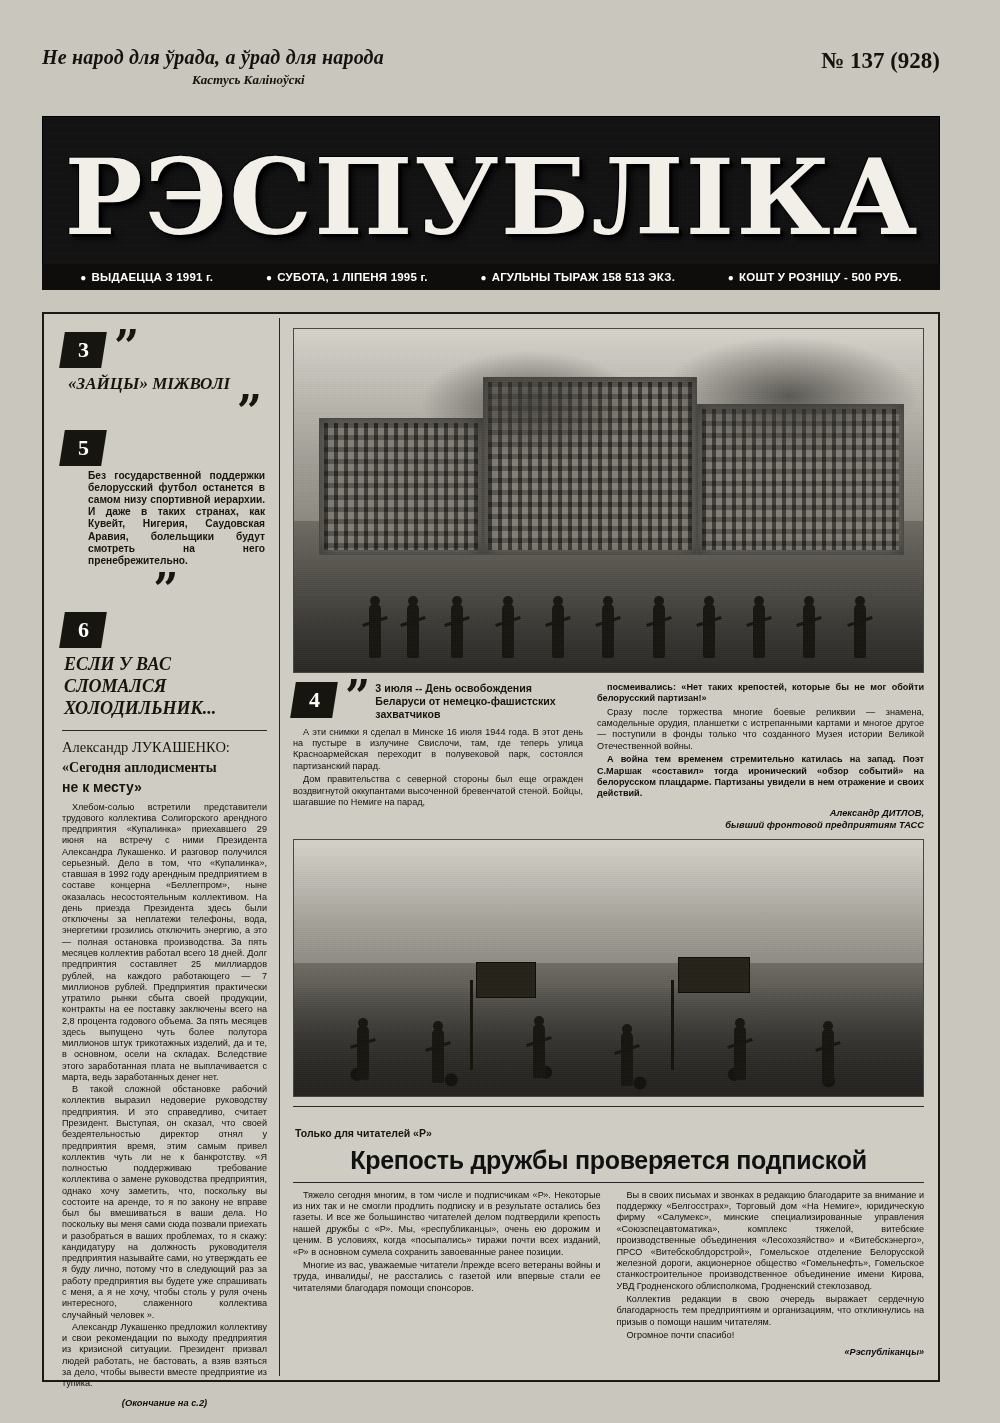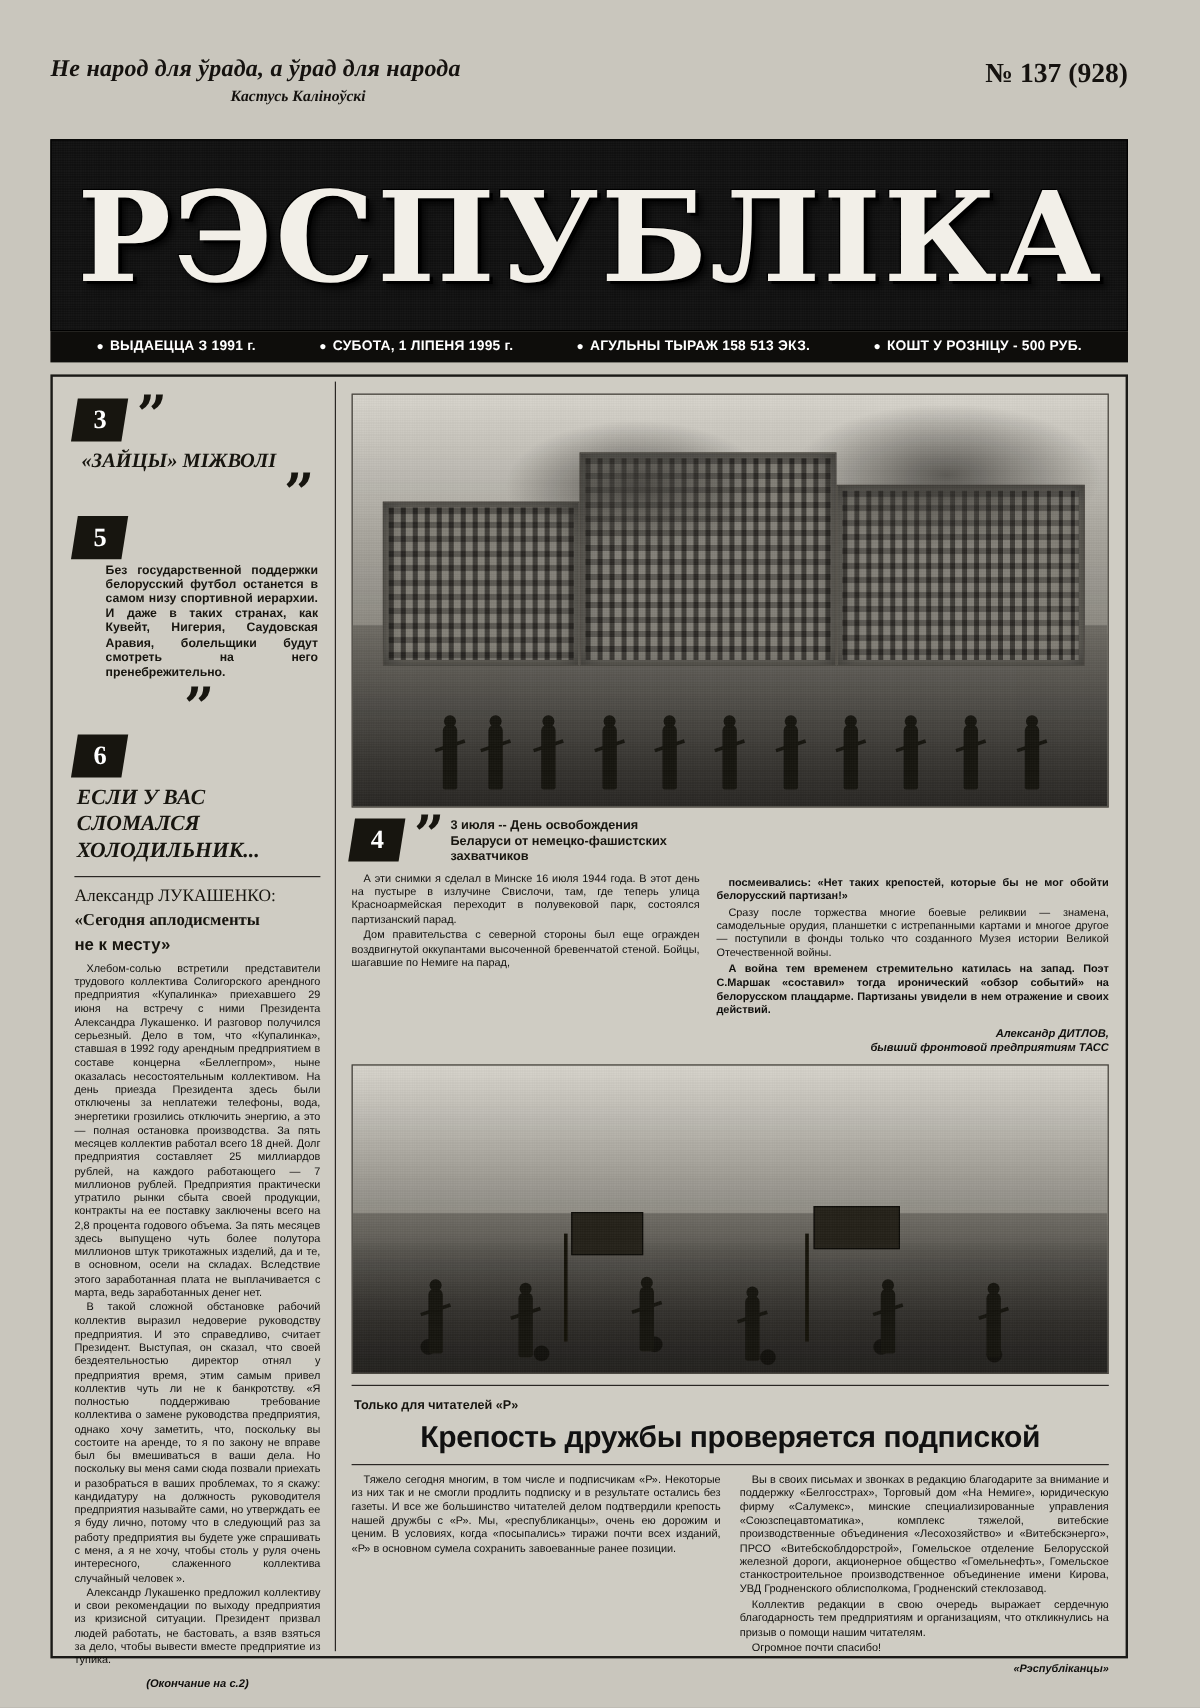--- a/index.html
+++ b/index.html
@@ -53,21 +53,21 @@
     font-size: 104px;
     letter-spacing: 2px;
     color: #f2efe8;
     text-shadow:
        3px 3px 0 #000, -1px -1px 0 #000,
        5px 5px 6px rgba(0,0,0,.8);
     white-space: nowrap;
   }
   
   .infobar {
-    position: absolute; left: 42px; top: 276px;
+    position: absolute; left: 42px; top: 264px;
     width: 898px; height: 26px;
     background: #0e0d0b;
     color: #fff;
     display: flex; align-items: center; justify-content: space-around;
     font-size: 11.5px; font-weight: bold;
     letter-spacing: .2px;
     padding: 0 12px;
   }
   .infobar span.bullet { margin-right: 5px; font-size: 10px; }
   .infobar .cell { white-space: nowrap; }
@@ -210,36 +210,36 @@
   }
   .grain {
     position:absolute; inset:0; pointer-events:none; opacity:.33;
     background-image:
       repeating-linear-gradient(0deg, rgba(255,255,255,.05) 0 1px, rgba(0,0,0,.05) 1px 2px),
       repeating-linear-gradient(90deg, rgba(255,255,255,.04) 0 1px, rgba(0,0,0,.04) 1px 2px);
   }
   
   .capblock { display: flex; margin-top: 9px; }
   .capL { width: 300px; padding-right: 10px; }
-  .capR { flex: 1; padding-left: 4px; margin-top: 48px; }
+  .capR { flex: 1; padding-left: 4px; }
   .cap-head-row { display:flex; align-items:flex-start; }
   .cap-title {
     font-weight: bold; font-size: 10.6px; color:#17150f; line-height:1.22;
   }
   .cap-body {
     font-size: 9.1px; line-height: 1.25; text-align: justify; color:#100f0d;
     margin-top: 6px;
   }
   .cap-body p { margin: 0 0 2px 0; text-indent: 10px; }
   .cap-sign {
     font-size: 9.3px; font-style: italic; font-weight: bold;
     text-align: right; margin-top: 7px; color:#100f0d; line-height:1.3;
   }
   
-  .feature { margin-top: 9px; border-top: 1.5px solid #2a2724; padding-top: 6px; }
+  .feature { margin-top: 9px; border-top: 1.5px solid #2a2724; padding-top: 16px; }
   .feat-tag {
     display:inline-block; font-weight:bold; font-size:10.5px;
     color:#17150f; padding:2px 0 4px 2px;
   }
   .feat-head {
     font-family: "Liberation Sans", sans-serif;
     font-weight: bold; font-size: 25px; color:#111;
     text-align:center; letter-spacing:-.3px;
     margin: 3px 0 7px 0;
     border-bottom: 1.5px solid #2a2724;
@@ -404,20 +404,21 @@
         <div class="soldier" style="left:84%;bottom:5%;"></div>
         <div class="grain"></div>
       </div>
 
       <div class="feature">
         <div class="feat-tag">Только для читателей «Р»</div>
         <div class="feat-head">Крепость дружбы проверяется подпиской</div>
         <div class="feat-cols">
           <div class="feat-col">
             <p>Тяжело сегодня многим, в том числе и подписчикам «Р». Некоторые из них так и не смогли продлить подписку и в результате остались без газеты. И все же большинство читателей делом подтвердили крепость нашей дружбы с «Р». Мы, «республиканцы», очень ею дорожим и ценим. В условиях, когда «посыпались» тиражи почти всех изданий, «Р» в основном сумела сохранить завоеванные ранее позиции.</p>
+            <p>Многие из вас, уважаемые читатели /прежде всего ветераны войны и труда, инвалиды/, не расстались с газетой или впервые стали ее читателями благодаря помощи спонсоров.</p>
           </div>
           <div class="feat-col">
             <p>Вы в своих письмах и звонках в редакцию благодарите за внимание и поддержку «Белгосстрах», Торговый дом «На Немиге», юридическую фирму «Салумекс», минские специализированные управления «Союзспецавтоматика», комплекс тяжелой, витебские производственные объединения «Лесохозяйство» и «Витебскэнерго», ПРСО «Витебскоблдорстрой», Гомельское отделение Белорусской железной дороги, акционерное общество «Гомельнефть», Гомельское станкостроительное производственное объединение имени Кирова, УВД Гродненского облисполкома, Гродненский стеклозавод.</p>
             <p>Коллектив редакции в свою очередь выражает сердечную благодарность тем предприятиям и организациям, что откликнулись на призыв о помощи нашим читателям.</p>
             <p>Огромное почти спасибо!</p>
             <div class="feat-sign">«Рэспубліканцы»</div>
           </div>
         </div>
       </div>
 

